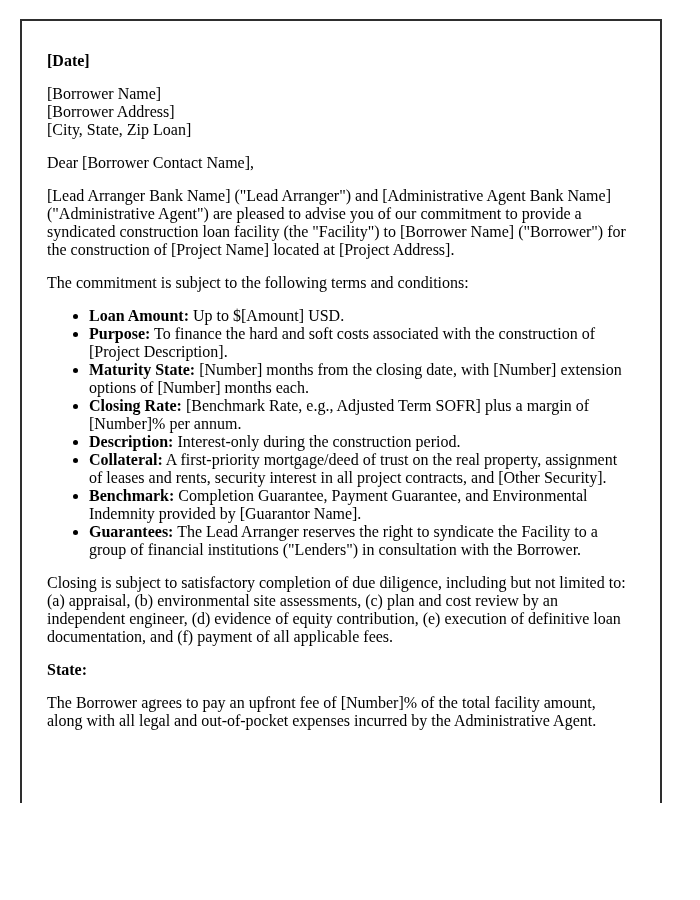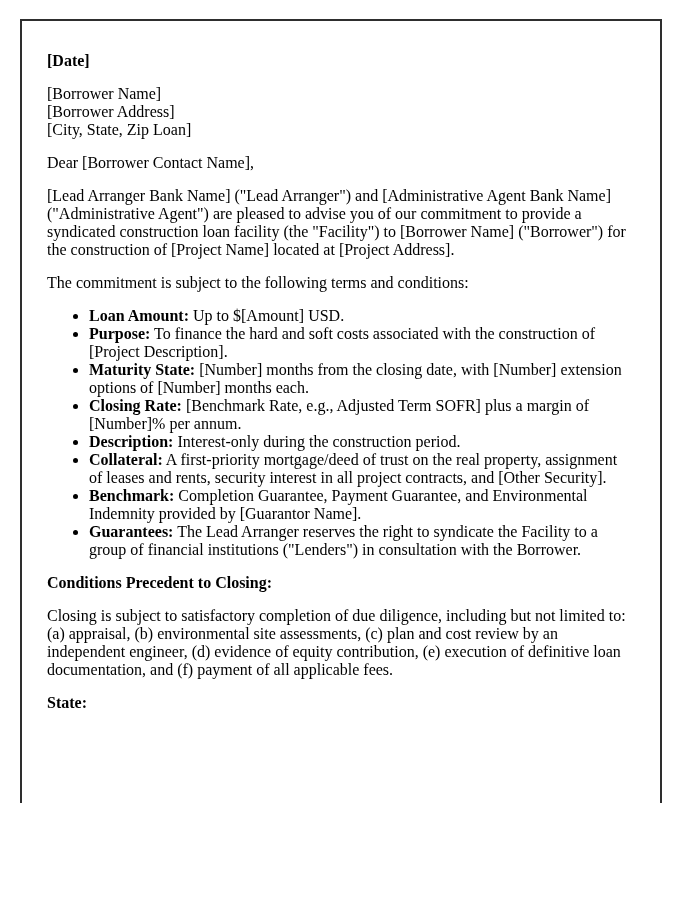--- a/index.html
+++ b/index.html
@@ -63,20 +63,20 @@
     <li><strong>Loan Amount:</strong><span> Up to $[Amount] USD.</span></li>
     <li><strong>Purpose:</strong><span> To finance the hard and soft costs associated with the construction of [Project Description].</span></li>
     <li><strong>Maturity State:</strong><span> [Number] months from the closing date, with [Number] extension options of [Number] months each.</span></li>
     <li><strong>Closing Rate:</strong><span> [Benchmark Rate, e.g., Adjusted Term SOFR] plus a margin of [Number]% per annum.</span></li>
     <li><strong>Description:</strong><span> Interest-only during the construction period.</span></li>
     <li><strong>Collateral:</strong><span> A first-priority mortgage/deed of trust on the real property, assignment of leases and rents, security interest in all project contracts, and [Other Security].</span></li>
     <li><strong>Benchmark:</strong><span> Completion Guarantee, Payment Guarantee, and Environmental Indemnity provided by [Guarantor Name].</span></li>
     <li><strong>Guarantees:</strong><span> The Lead Arranger reserves the right to syndicate the Facility to a group of financial institutions ("Lenders") in consultation with the Borrower.</span></li>
   </ul>
 
-  <p class="b">Conditions Precedent to Closing:</p>
 
   <p>Closing is subject to satisfactory completion of due diligence, including but not limited to: (a) appraisal, (b) environmental site assessments, (c) plan and cost review by an independent engineer, (d) evidence of equity contribution, (e) execution of definitive loan documentation, and (f) payment of all applicable fees.</p>
 
   <p class="b">State:</p>
 
+  <p>The Borrower agrees to pay an upfront fee of [Number]% of the total facility amount, along with all legal and out-of-pocket expenses incurred by the Administrative Agent.</p>
 
 </div>
 
 </body></html>

